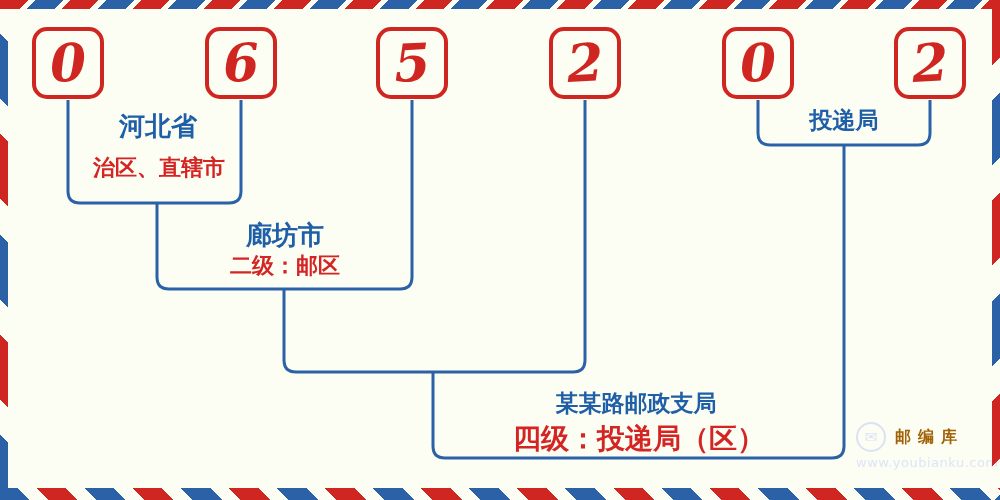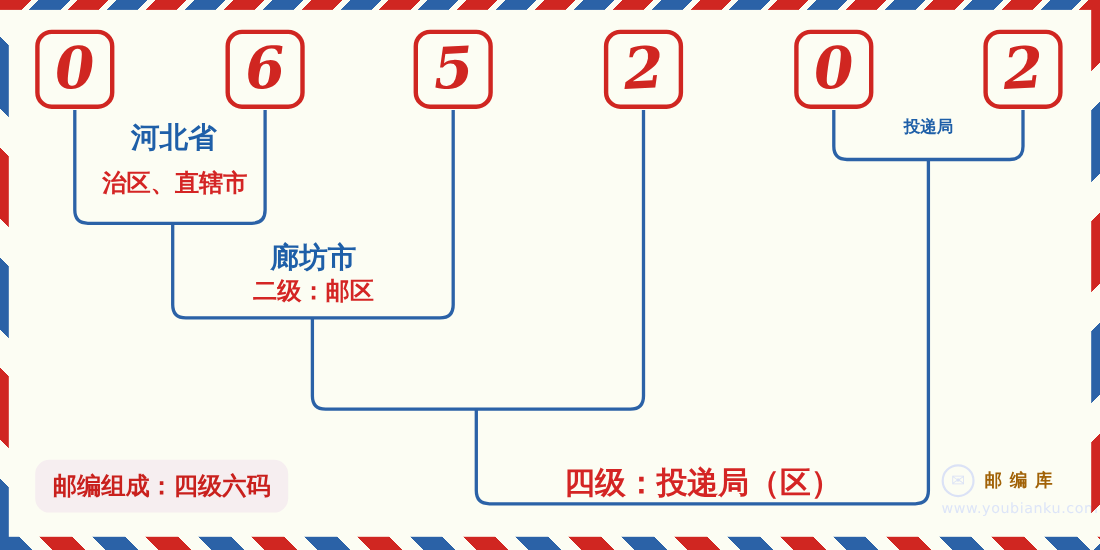--- a/index.html
+++ b/index.html
@@ -121,27 +121,25 @@
     <span class="digit">2</span>
   </div>
 
   <div class="lbl lbl-blue t-title" style="left:158px;top:113px">河北省</div>
   <div class="lbl lbl-red t-desc" style="left:159px;top:156px">治区、直辖市</div>
 
   <div class="lbl lbl-blue t-title" style="left:285px;top:222px">廊坊市</div>
   <div class="lbl lbl-red t-desc" style="left:285px;top:254px">二级：邮区</div>
 
 
+  <div class="lbl lbl-blue" style="left:636px;top:391px;font-size:23px">某某路邮政支局</div>
   <div class="lbl lbl-red" style="left:639px;top:424px;font-size:28px">四级：投递局（区）</div>
 
-  <div class="lbl lbl-blue" style="left:844px;top:108px;font-size:15px">投递局</div>
+  <div class="lbl lbl-blue" style="left:844px;top:108px;font-size:23px">投递局</div>
 
-  <div class="badge">
-    <span>邮编组成：四级六码</span>
-  </div>
 
   <div class="watermark">
     <div class="wm-row">
       <span class="wm-icon">✉</span>
       <span class="wm-brand">邮编库</span>
     </div>
     <div class="wm-url">www.youbianku.com</div>
   </div>
 
   <div class="border-strip border-left"></div>

